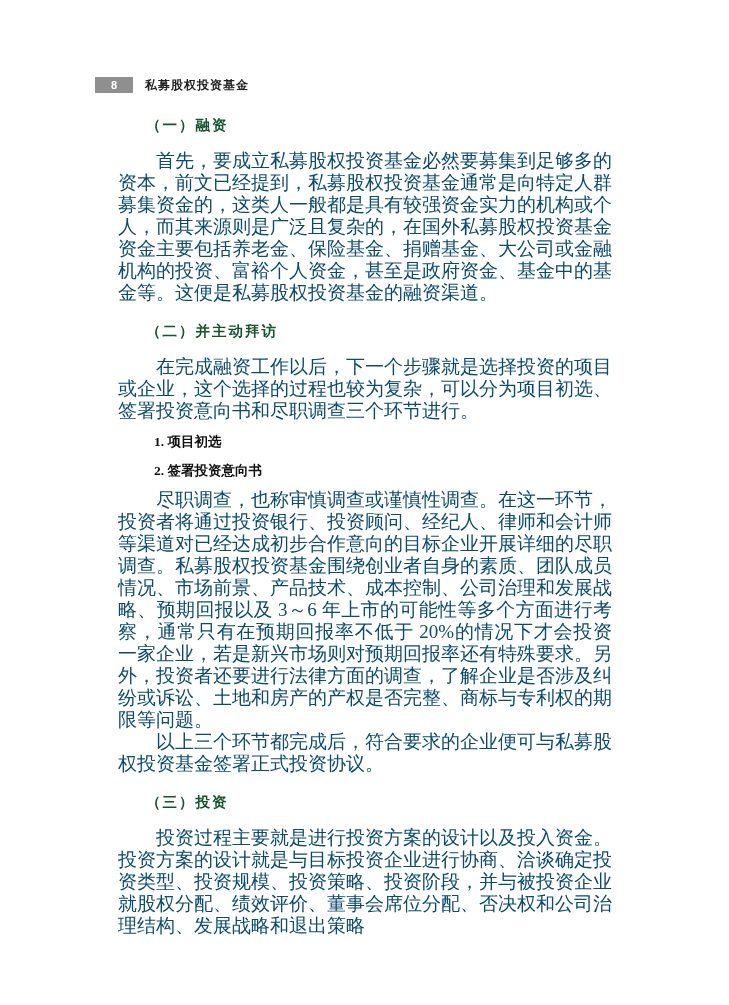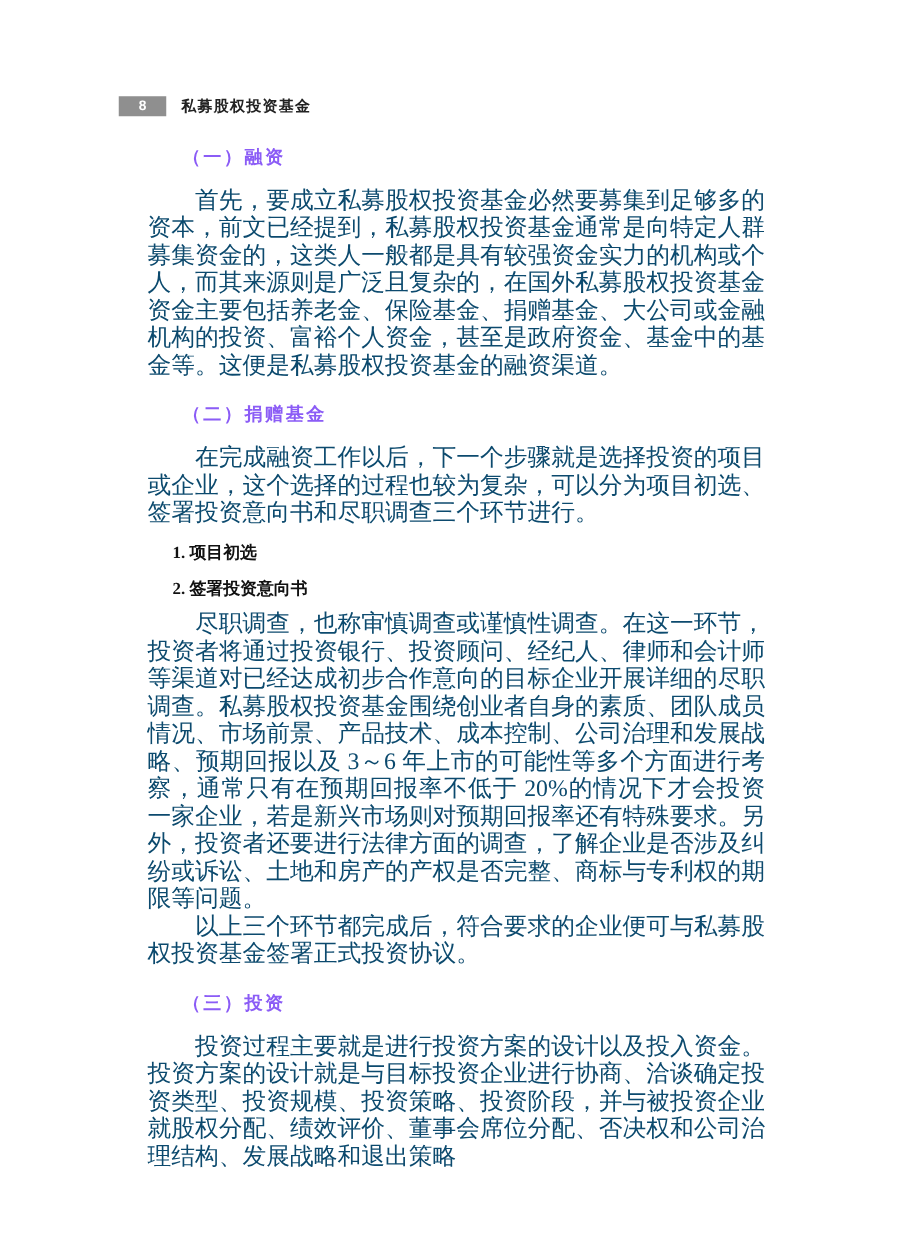--- a/index.html
+++ b/index.html
@@ -50,29 +50,29 @@
     position: absolute;
     left: 118px;
     top: 106px;
     width: 494px;
   }
   .sec-heading {
     font-size: 14.5px;
     font-weight: bold;
     letter-spacing: 2px;
     margin: 18px 0 15px 28px;
-    color: #8b5cf6;
+    color: #14532d;
   }
   .sec-heading:first-child {
     margin-top: 10px;
   }
   .sub-heading {
     font-size: 13.5px;
     font-weight: bold;
-    margin: 11px 0 9px 20px;
+    margin: 11px 0 9px 36px;
     color: #111111;
   }
   .para {
     font-size: 19px;
     line-height: 22px;
     text-align: justify;
     text-justify: inter-ideograph;
     text-indent: 2em;
     margin: 0;
     color: #0c4a6e;
@@ -84,21 +84,21 @@
 <div id="page">
 
   <div id="running-head">
     <span id="page-number-badge">8</span>
     <span id="book-title">私募股权投资基金</span>
   </div>
 
   <div id="text-column">
     <div class="sec-heading">（一）融资</div>
     <p class="para">首先，要成立私募股权投资基金必然要募集到足够多的资本，前文已经提到，私募股权投资基金通常是向特定人群募集资金的，这类人一般都是具有较强资金实力的机构或个人，而其来源则是广泛且复杂的，在国外私募股权投资基金资金主要包括养老金、保险基金、捐赠基金、大公司或金融机构的投资、富裕个人资金，甚至是政府资金、基金中的基金等。这便是私募股权投资基金的融资渠道。</p>
-    <div class="sec-heading">（二）捐赠基金</div>
+    <div class="sec-heading">（二）并主动拜访</div>
     <p class="para">在完成融资工作以后，下一个步骤就是选择投资的项目或企业，这个选择的过程也较为复杂，可以分为项目初选、签署投资意向书和尽职调查三个环节进行。</p>
     <div class="sub-heading">1. 项目初选</div>
     <div class="sub-heading">2. 签署投资意向书</div>
     <p class="para">尽职调查，也称审慎调查或谨慎性调查。在这一环节，投资者将通过投资银行、投资顾问、经纪人、律师和会计师等渠道对已经达成初步合作意向的目标企业开展详细的尽职调查。私募股权投资基金围绕创业者自身的素质、团队成员情况、市场前景、产品技术、成本控制、公司治理和发展战略、预期回报以及 3～6 年上市的可能性等多个方面进行考察，通常只有在预期回报率不低于 20%的情况下才会投资一家企业，若是新兴市场则对预期回报率还有特殊要求。另外，投资者还要进行法律方面的调查，了解企业是否涉及纠纷或诉讼、土地和房产的产权是否完整、商标与专利权的期限等问题。</p>
     <p class="para">以上三个环节都完成后，符合要求的企业便可与私募股权投资基金签署正式投资协议。</p>
     <div class="sec-heading">（三）投资</div>
     <p class="para">投资过程主要就是进行投资方案的设计以及投入资金。投资方案的设计就是与目标投资企业进行协商、洽谈确定投资类型、投资规模、投资策略、投资阶段，并与被投资企业就股权分配、绩效评价、董事会席位分配、否决权和公司治理结构、发展战略和退出策略</p>
   </div>
 
 </div>

